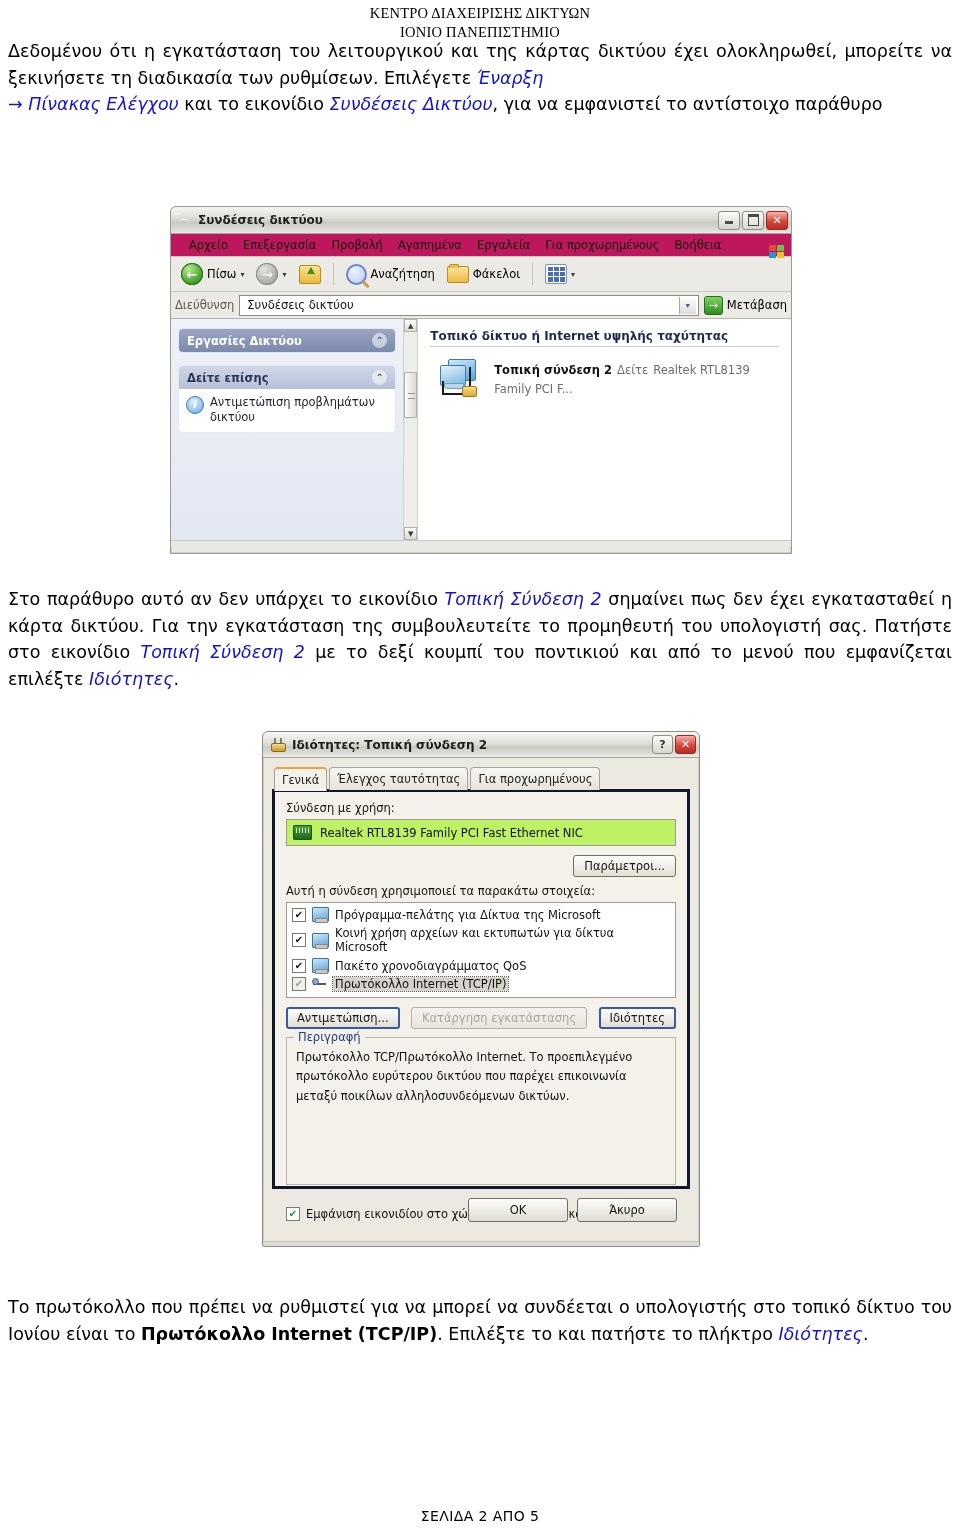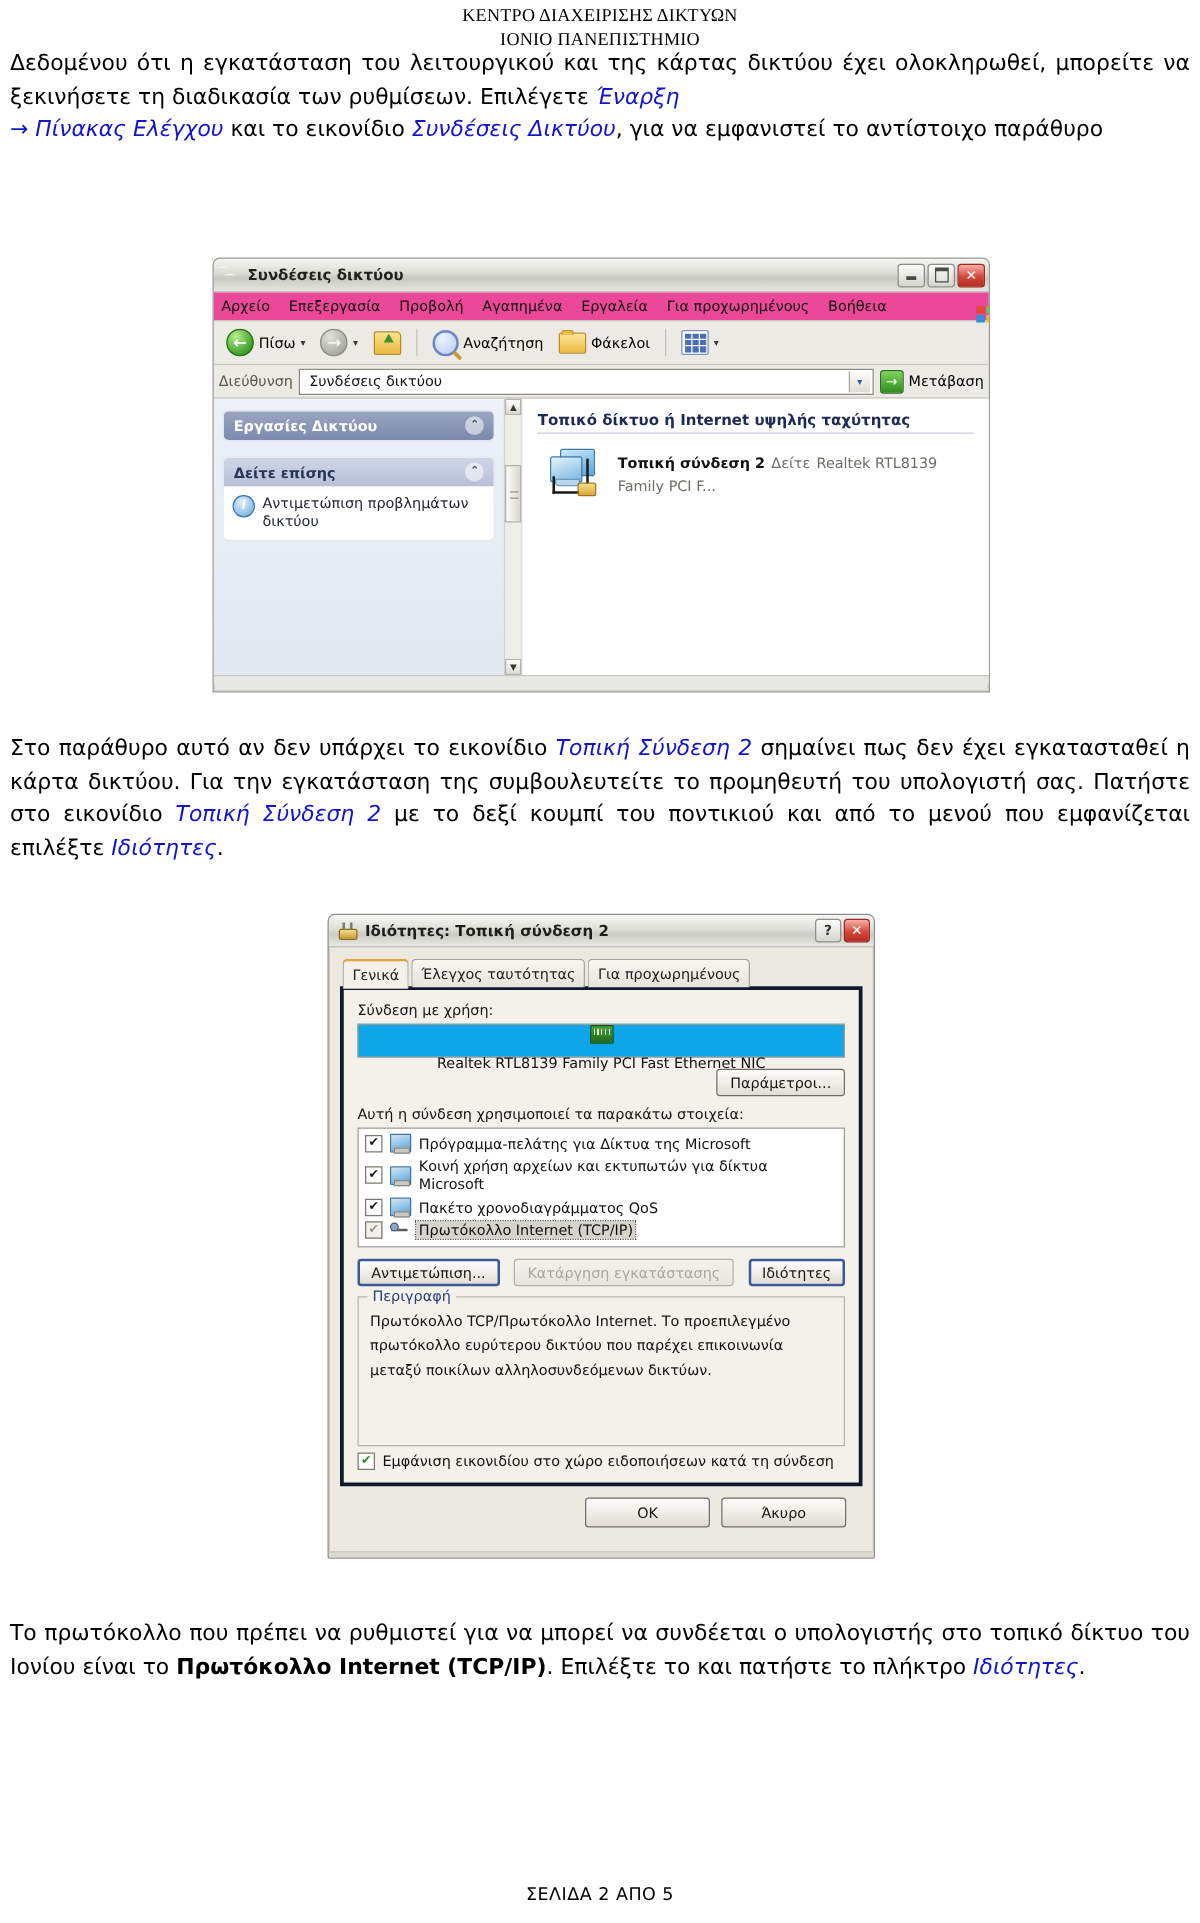--- a/index.html
+++ b/index.html
@@ -85,22 +85,22 @@
     font-size:9px;color:#333;line-height:1;
   }
   .wb.close{
     background:linear-gradient(180deg,#f8b0a8,#d4483c 55%,#b72e22);
     border-color:#9e2a1f;color:#fff;font-weight:bold;font-size:11px;
   }
   .wb .minus{display:block;width:8px;height:3px;background:#4a4a46;margin-top:5px;}
   .wb .sq{display:block;width:9px;height:8px;border:1.5px solid #4a4a46;border-top-width:3px;}
 
   .w1-menu{
-    height:22px;background:#ec4899;border-bottom:1px solid #c8c6c0;
-    display:flex;align-items:center;padding:0 6px;gap:15px;font-size:11.5px;color:#10100e;
+    height:22px;background:#be185d;border-bottom:1px solid #c8c6c0;
+    display:flex;align-items:center;padding:0 18px;gap:15px;font-size:11.5px;color:#10100e;
   }
   .w1-menu .mi{white-space:nowrap;}
   .w1-menu .flagwrap{margin-left:auto;padding-right:4px;}
   .msflag{width:16px;height:15px;position:relative;transform:skewY(-8deg);}
   .msflag i{position:absolute;width:7px;height:6px;display:block;}
   .msflag i:nth-child(1){left:0;top:0;background:#e8453c;}
   .msflag i:nth-child(2){left:8px;top:0;background:#6fbf4a;}
   .msflag i:nth-child(3){left:0;top:7px;background:#2f8fd8;}
   .msflag i:nth-child(4){left:8px;top:7px;background:#f2bd27;}
 
@@ -244,22 +244,22 @@
     font-size:11.5px;padding:4px 7px 4px;background:linear-gradient(180deg,#f7f6f2,#e6e3da);
     border:1px solid #a5a39c;border-bottom:none;border-radius:4px 4px 0 0;color:#22221f;white-space:nowrap;
   }
   .tab.active{background:#f3f1ea;border-top:2px solid #e8a33d;padding-top:4px;position:relative;top:1px;}
   .tabpanel{
     background:#f3f1ea;border:3px solid #0f172a;margin-top:-1px;
     padding:9px 11px 20px;box-sizing:border-box;height:400px;
   }
   .lbl{font-size:11.5px;color:#15150f;margin-bottom:4px;}
   .nicbox{
-    background:#0ea5e9;border:1px solid #9c9a94;height:25px;display:flex;align-items:center;
-    padding:0 6px;gap:8px;margin-bottom:9px;flex-direction:column;
+    background:#bef264;border:1px solid #9c9a94;height:25px;display:flex;align-items:center;
+    padding:0 6px;gap:8px;margin-bottom:9px;
   }
   .nicico{width:17px;height:13px;background:linear-gradient(180deg,#47a03c,#1f6a18);border:1px solid #14520f;
     border-radius:1px;position:relative;flex:0 0 auto;}
   .nicico:after{content:"";position:absolute;left:2px;top:2px;width:13px;height:5px;
     background:repeating-linear-gradient(90deg,#cfe9c6 0 1px,transparent 1px 3px);}
   .nictxt{font-size:11.5px;color:#111;white-space:nowrap;}
   .btnrow-right{display:flex;justify-content:flex-end;margin-bottom:7px;}
   .xpbtn{
     font-size:11.5px;padding:3px 10px;border:1px solid #6f6f69;border-radius:3px;
     background:linear-gradient(180deg,#fdfdfc,#e2ded4);color:#17170f;white-space:nowrap;
@@ -279,21 +279,21 @@
   .cicon{width:15px;height:13px;flex:0 0 auto;position:relative;}
   .cicon.pc{background:linear-gradient(160deg,#cfe9fa,#5c9ed4);border:1px solid #3b74a4;border-radius:1px;}
   .cicon.pc:after{content:"";position:absolute;left:2px;bottom:-2px;width:11px;height:3px;background:#c9c9c3;border:1px solid #8a8a84;}
   .cicon.net{width:15px;height:12px;}
   .cicon.net:before{content:"";position:absolute;left:1px;top:5px;width:13px;height:1.5px;background:#5c5c56;}
   .cicon.net:after{content:"";position:absolute;left:0px;top:0px;width:5px;height:5px;background:#8fa7c4;border:1px solid #4b5f7c;border-radius:50%;}
   .crow.selected .ctext{background:#d6d3cb;outline:1px dotted #5a5a54;padding:0 2px;}
   .btnrow3{display:flex;justify-content:space-between;gap:6px;margin-bottom:8px;}
 
   .fieldset{
-    border:1px solid #b9b6ad;padding:8px 9px 9px;position:relative;height:120px;box-sizing:border-box;margin-bottom:5px;
+    border:1px solid #b9b6ad;padding:8px 9px 9px;position:relative;height:148px;box-sizing:border-box;margin-bottom:22px;
   }
   .fs-legend{
     position:absolute;top:-8px;left:7px;background:#f3f1ea;padding:0 4px;font-size:11.5px;color:#25407a;
   }
   .fs-text{font-size:11.5px;line-height:1.42;color:#111;}
   .bottomcheck{display:flex;align-items:center;gap:6px;font-size:11.5px;color:#111;}
   .cb.green{color:#1f8f2a;font-weight:bold;}
 
   .w2-footer{
     display:flex;justify-content:flex-end;gap:9px;padding:9px 13px 0;

